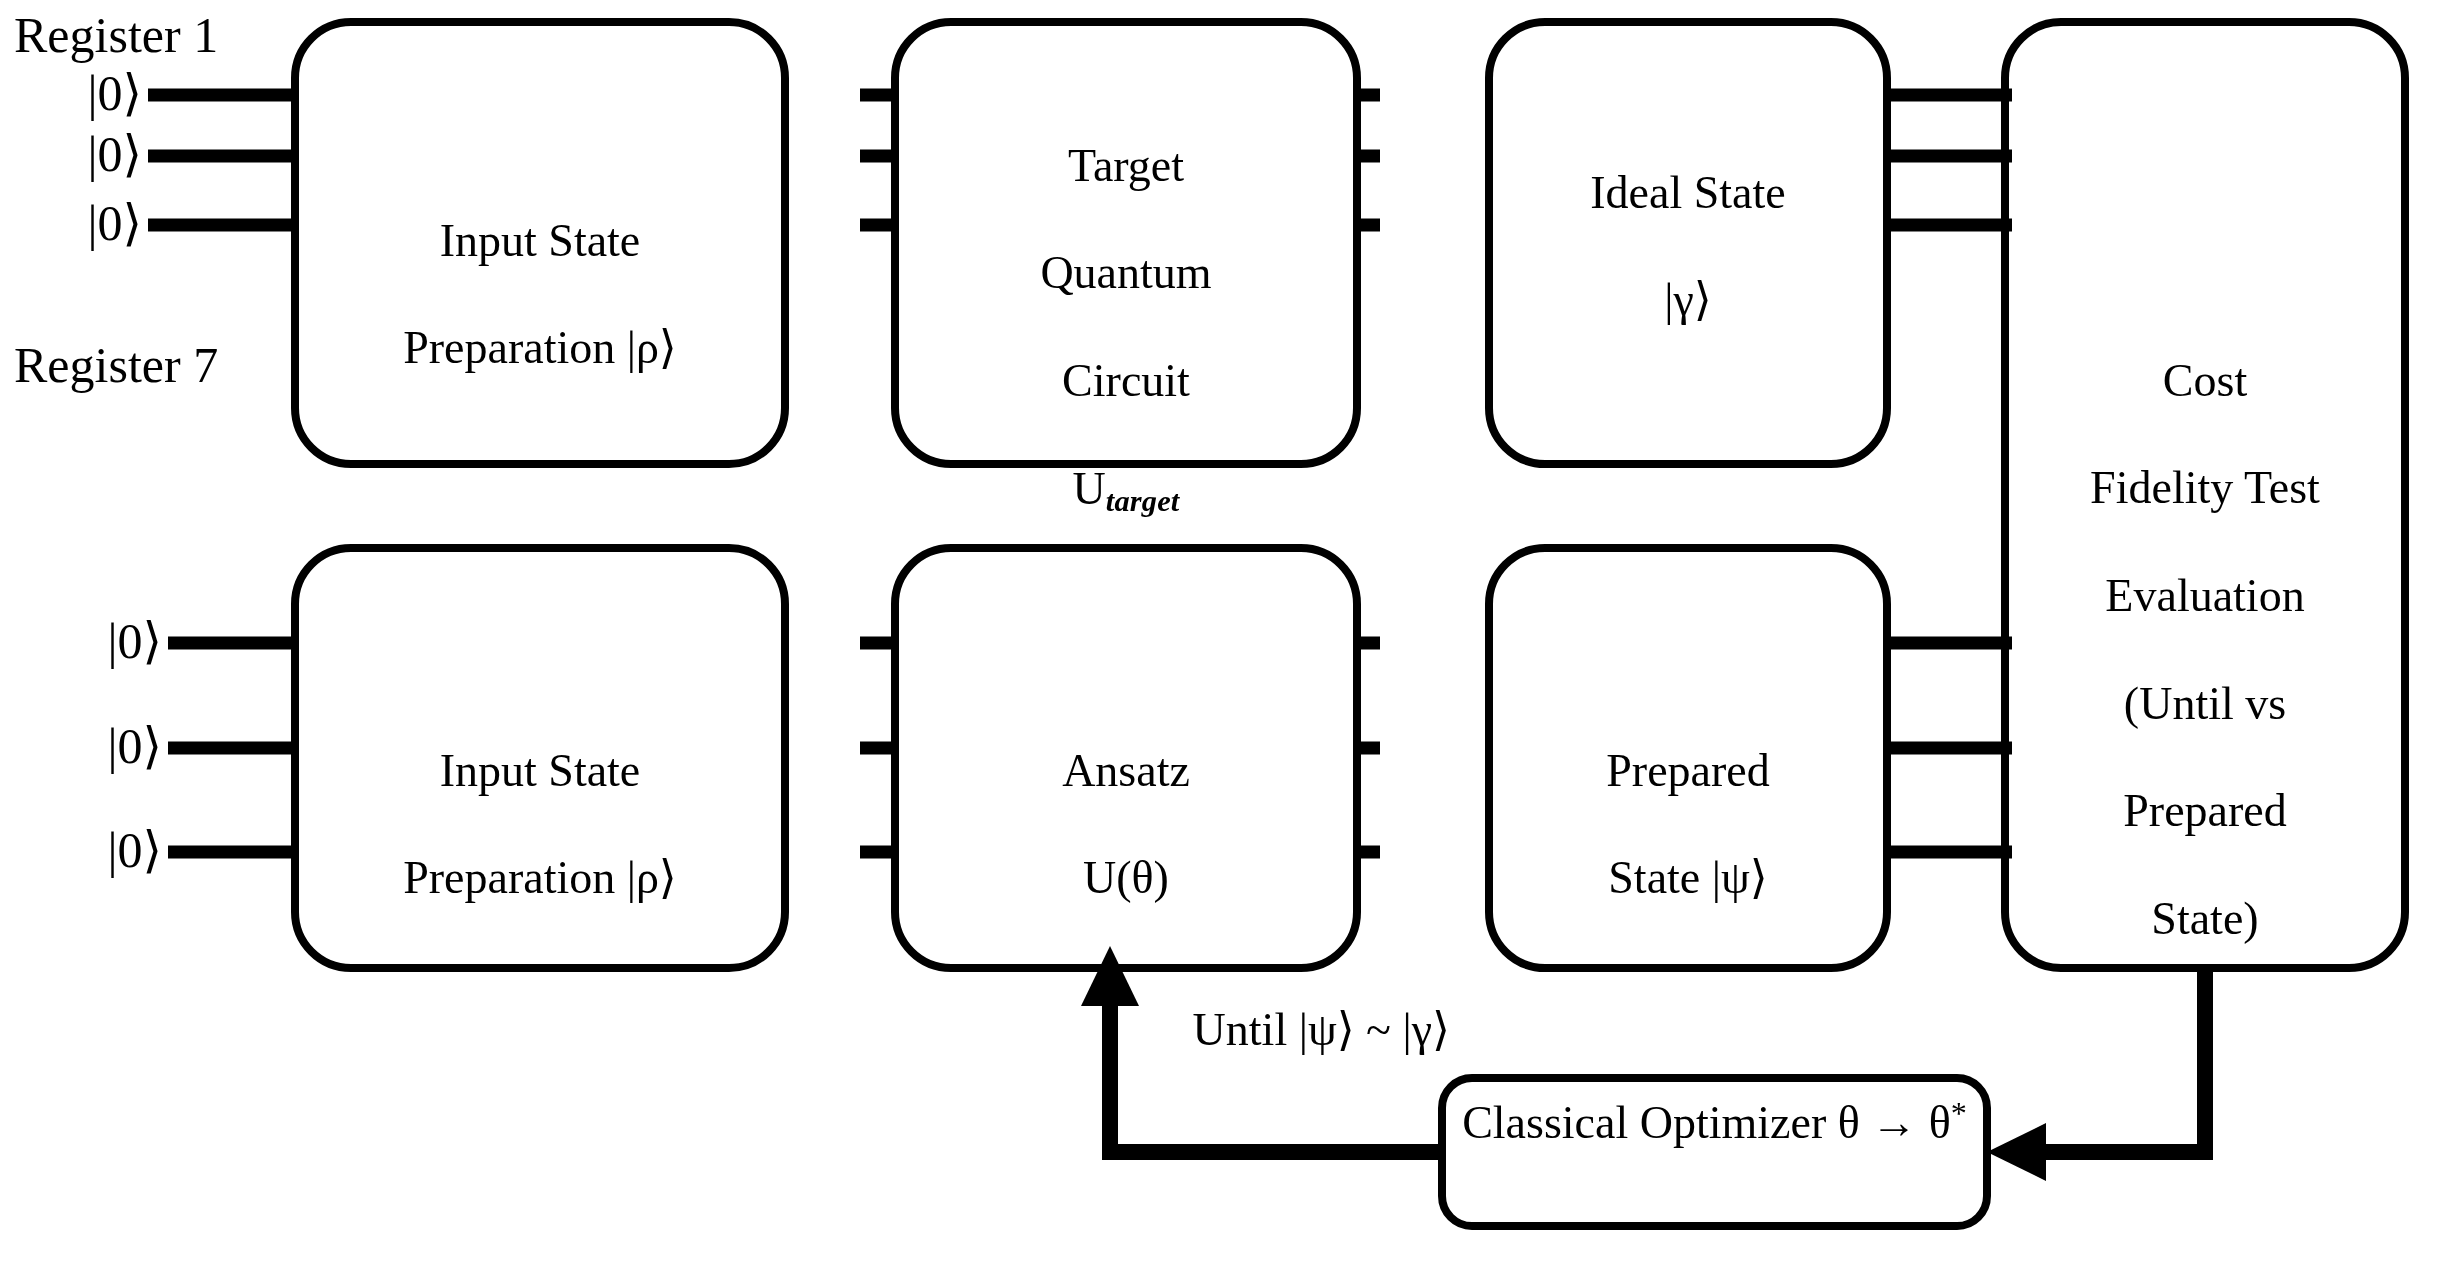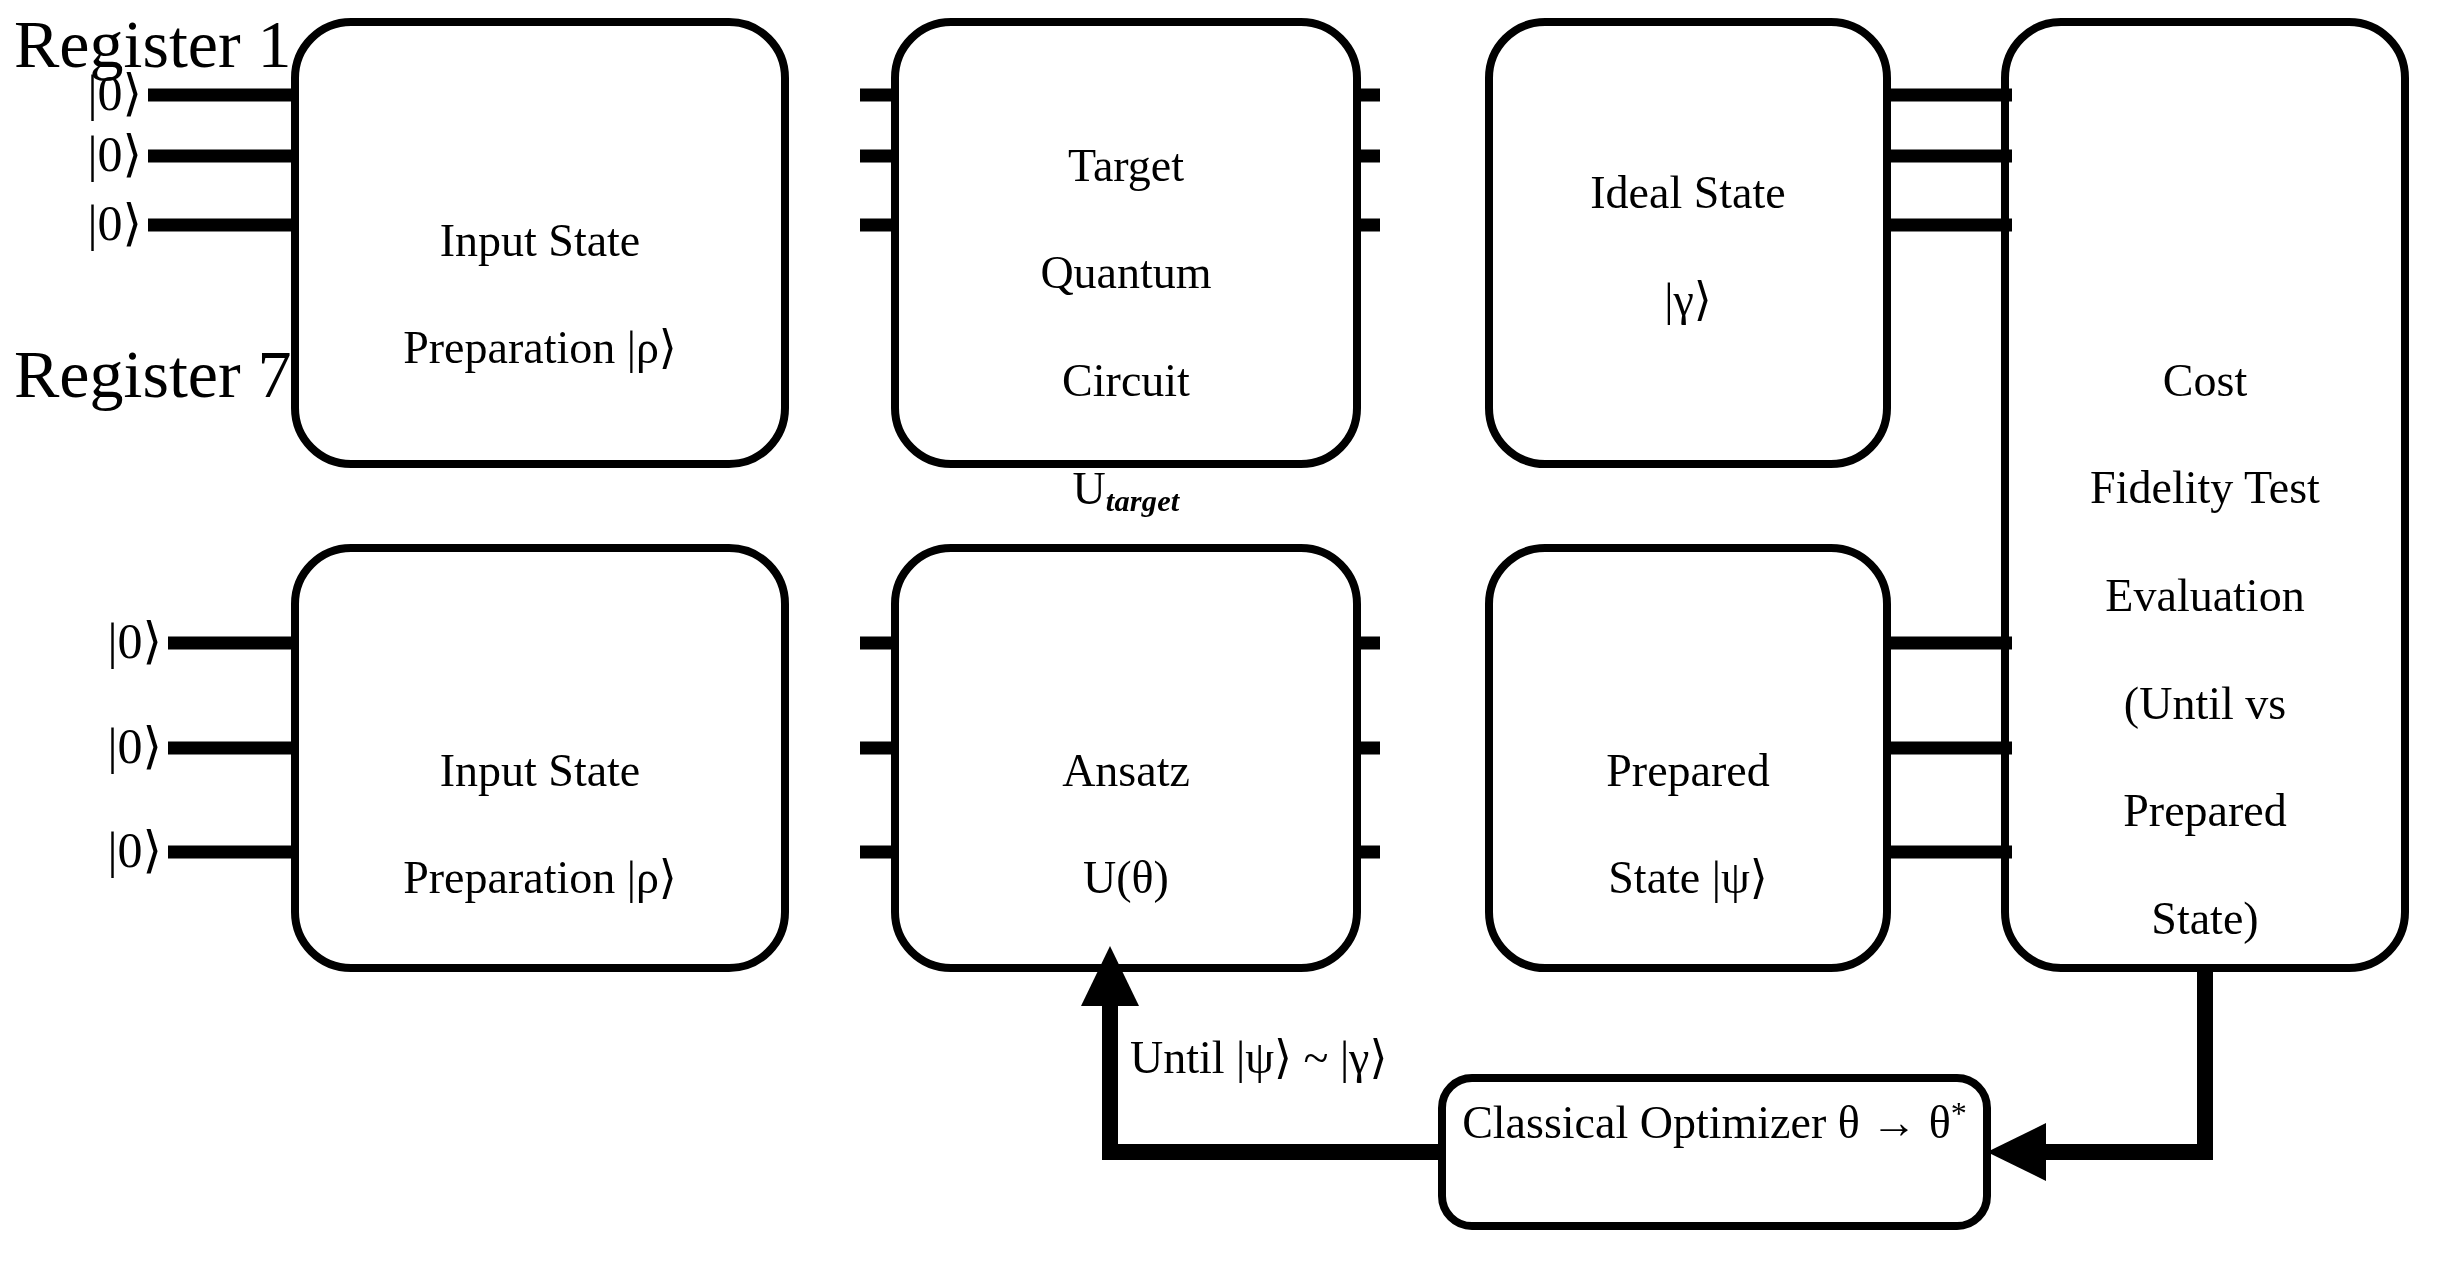--- a/index.html
+++ b/index.html
@@ -18,21 +18,21 @@
   }
   .svg-layer {
     position: absolute;
     left: 0;
     top: 0;
     width: 2441px;
     height: 1266px;
   }
   .reg-label {
     position: absolute;
-    font-size: 68px;
+    font-size: 50px;
     line-height: 1;
     white-space: nowrap;
     color: #000;
   }
   .ket {
     position: absolute;
     font-size: 50px;
     line-height: 1;
     white-space: nowrap;
     color: #000;
@@ -54,25 +54,24 @@
     font-weight: bold;
     vertical-align: -0.22em;
     letter-spacing: 0.2px;
   }
   .sup {
     font-size: 0.7em;
     vertical-align: 0.42em;
   }
   .small-note {
     position: absolute;
-    text-align: left;
+    text-align: right;
     font-size: 46px;
     line-height: 1.2;
     color: #000;
-    margin-top: 28px;
   }
   .opt-text {
     position: absolute;
     text-align: center;
     font-size: 46px;
     line-height: 1.18;
     color: #000000;
   }
 </style>
 </head>

